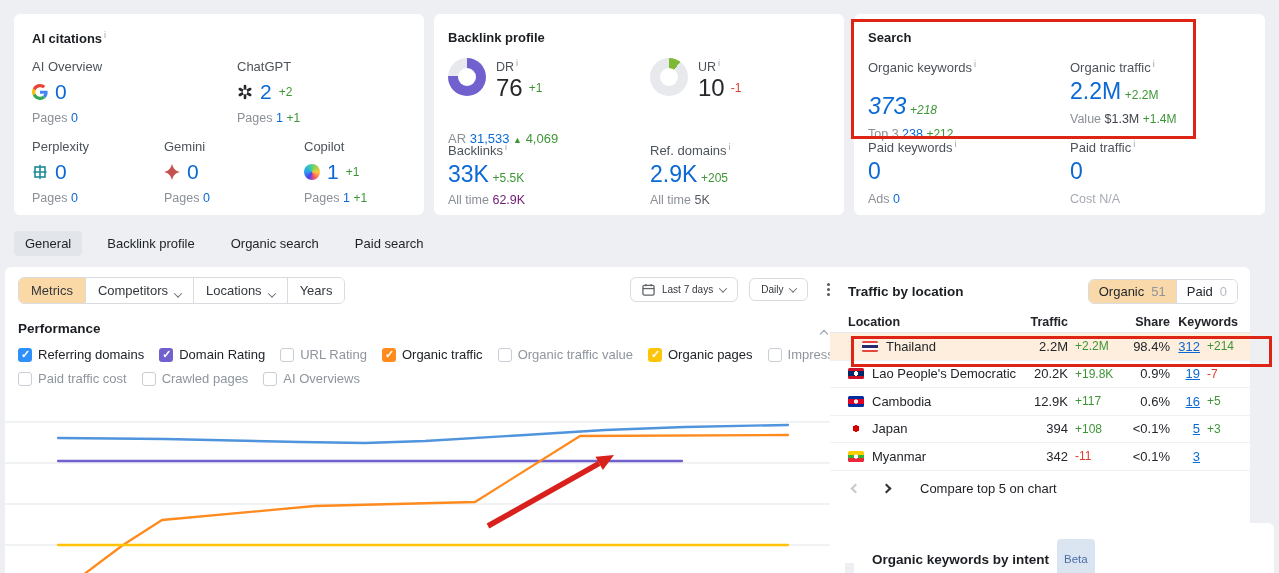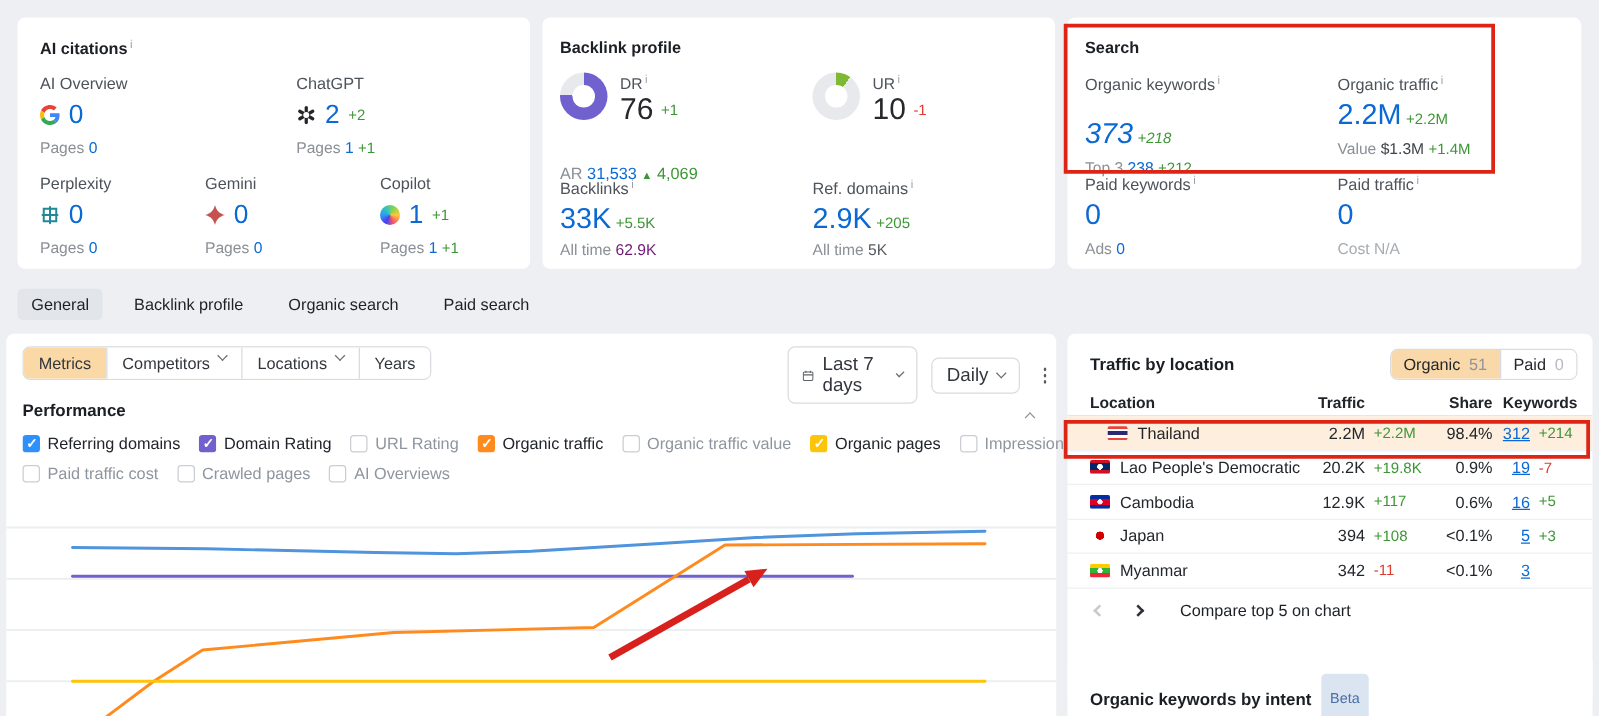--- a/index.html
+++ b/index.html
@@ -34,44 +34,44 @@
   .rating-num-row { display:flex; align-items:center; gap:6px; }
 
   
   .tab-bar { position:absolute; left:14px; top:231px; display:flex; gap:14px; align-items:center; }
   .tab { padding:5px 11px; border-radius:4px; color:#1d2025; font-size:13px; cursor:pointer; }
   .tab.active { background:#e2e5e9; }
 
   
   #main-card { left:5px; top:267px; width:840px; height:306px; border-radius:6px 6px 0 0; }
   .seg-group { position:absolute; left:13px; top:10px; display:inline-flex; border:1px solid #d8dce0; border-radius:6px; overflow:hidden; background:#fff; }
-  .seg { padding:5px 12px; font-size:13px; color:#33373d; display:flex; align-items:flex-start; gap:7px; border-left:1px solid #d8dce0; cursor:pointer; background:#fff; }
+  .seg { padding:5px 12px; font-size:13px; color:#33373d; display:flex; align-items:flex-end; gap:7px; border-left:1px solid #d8dce0; cursor:pointer; background:#fff; }
   .seg:first-child { border-left:none; }
   .seg.active { background:#fbd9a6; }
   .chev { display:inline-block; width:6px; height:6px; border-right:1.6px solid #6b7076; border-bottom:1.6px solid #6b7076; transform:rotate(45deg) translate(-1px,-1px); }
   .toolbar-right { position:absolute; left:625px; top:10px; display:flex; align-items:center; gap:11px; }
-  .tool-btn { border:1px solid #d8dce0; border-radius:6px; background:#fff; padding:5px 11px; display:flex; align-items:center; gap:7px; font-size:15px; color:#33373d; cursor:pointer; }
+  .tool-btn { border:1px solid #d8dce0; border-radius:6px; background:#fff; padding:5px 11px; display:flex; align-items:center; gap:7px; font-size:10px; color:#33373d; cursor:pointer; }
   .kebab { width:3px; height:3px; border-radius:50%; background:#565b61; box-shadow:0 -5px 0 #565b61, 0 5px 0 #565b61; margin:0 8px; cursor:pointer; }
 
   .perf-header { position:absolute; left:13px; top:54px; font-weight:bold; font-size:13.5px; color:#1b1e22; }
   .collapse-chev { position:absolute; right:18px; top:58px; color:#8f959e; cursor:pointer; }
   .collapse-chev .chev { transform:rotate(-135deg); border-color:#8f959e; }
 
   .cb-row { position:absolute; left:13px; display:flex; gap:15px; align-items:center; white-space:nowrap; }
   .cb-item { display:flex; align-items:center; gap:6px; cursor:pointer; }
   .cb { width:14px; height:14px; border-radius:3px; border:1px solid #c9ced4; background:#fff; position:relative; flex:none; }
   .cb.checked { border-color:transparent; }
   .cb.checked::after { content:"\2713"; position:absolute; left:2px; top:-1px; font-size:11px; font-weight:bold; color:#fff; }
   .cb-label { color:#8f959e; font-size:13px; }
   .cb-item.on .cb-label { color:#21242a; }
 
   #perf-chart { position:absolute; left:0; top:122px; }
 
   
-  #loc-card { left:854px; top:267px; width:420px; height:296px; }
+  #loc-card { left:830px; top:267px; width:420px; height:296px; }
   .loc-header { position:absolute; left:18px; right:12px; top:12px; display:flex; justify-content:space-between; align-items:center; }
   .toggle-group { display:inline-flex; border:1px solid #d8dce0; border-radius:6px; overflow:hidden; }
   .toggle-seg { padding:4px 10px; font-size:13px; display:flex; gap:7px; background:#fff; cursor:pointer; border-left:1px solid #d8dce0; }
   .toggle-seg:first-child { border-left:none; }
   .toggle-seg.active { background:#f9d9a9; border-left:none; }
   .toggle-count { color:#8f959e; }
 
   .loc-table { position:absolute; left:0; right:0; top:44px; }
   .loc-row { display:grid; grid-template-columns: 1fr 50px 52px 50px 30px 38px; align-items:center; padding:0 12px 0 18px; height:27.5px; border-bottom:1px solid #eef0f3; font-size:13px; }
   .loc-row.head { height:22px; font-weight:bold; font-size:12.5px; border-bottom:1px solid #e3e6ea; color:#21242a; }

